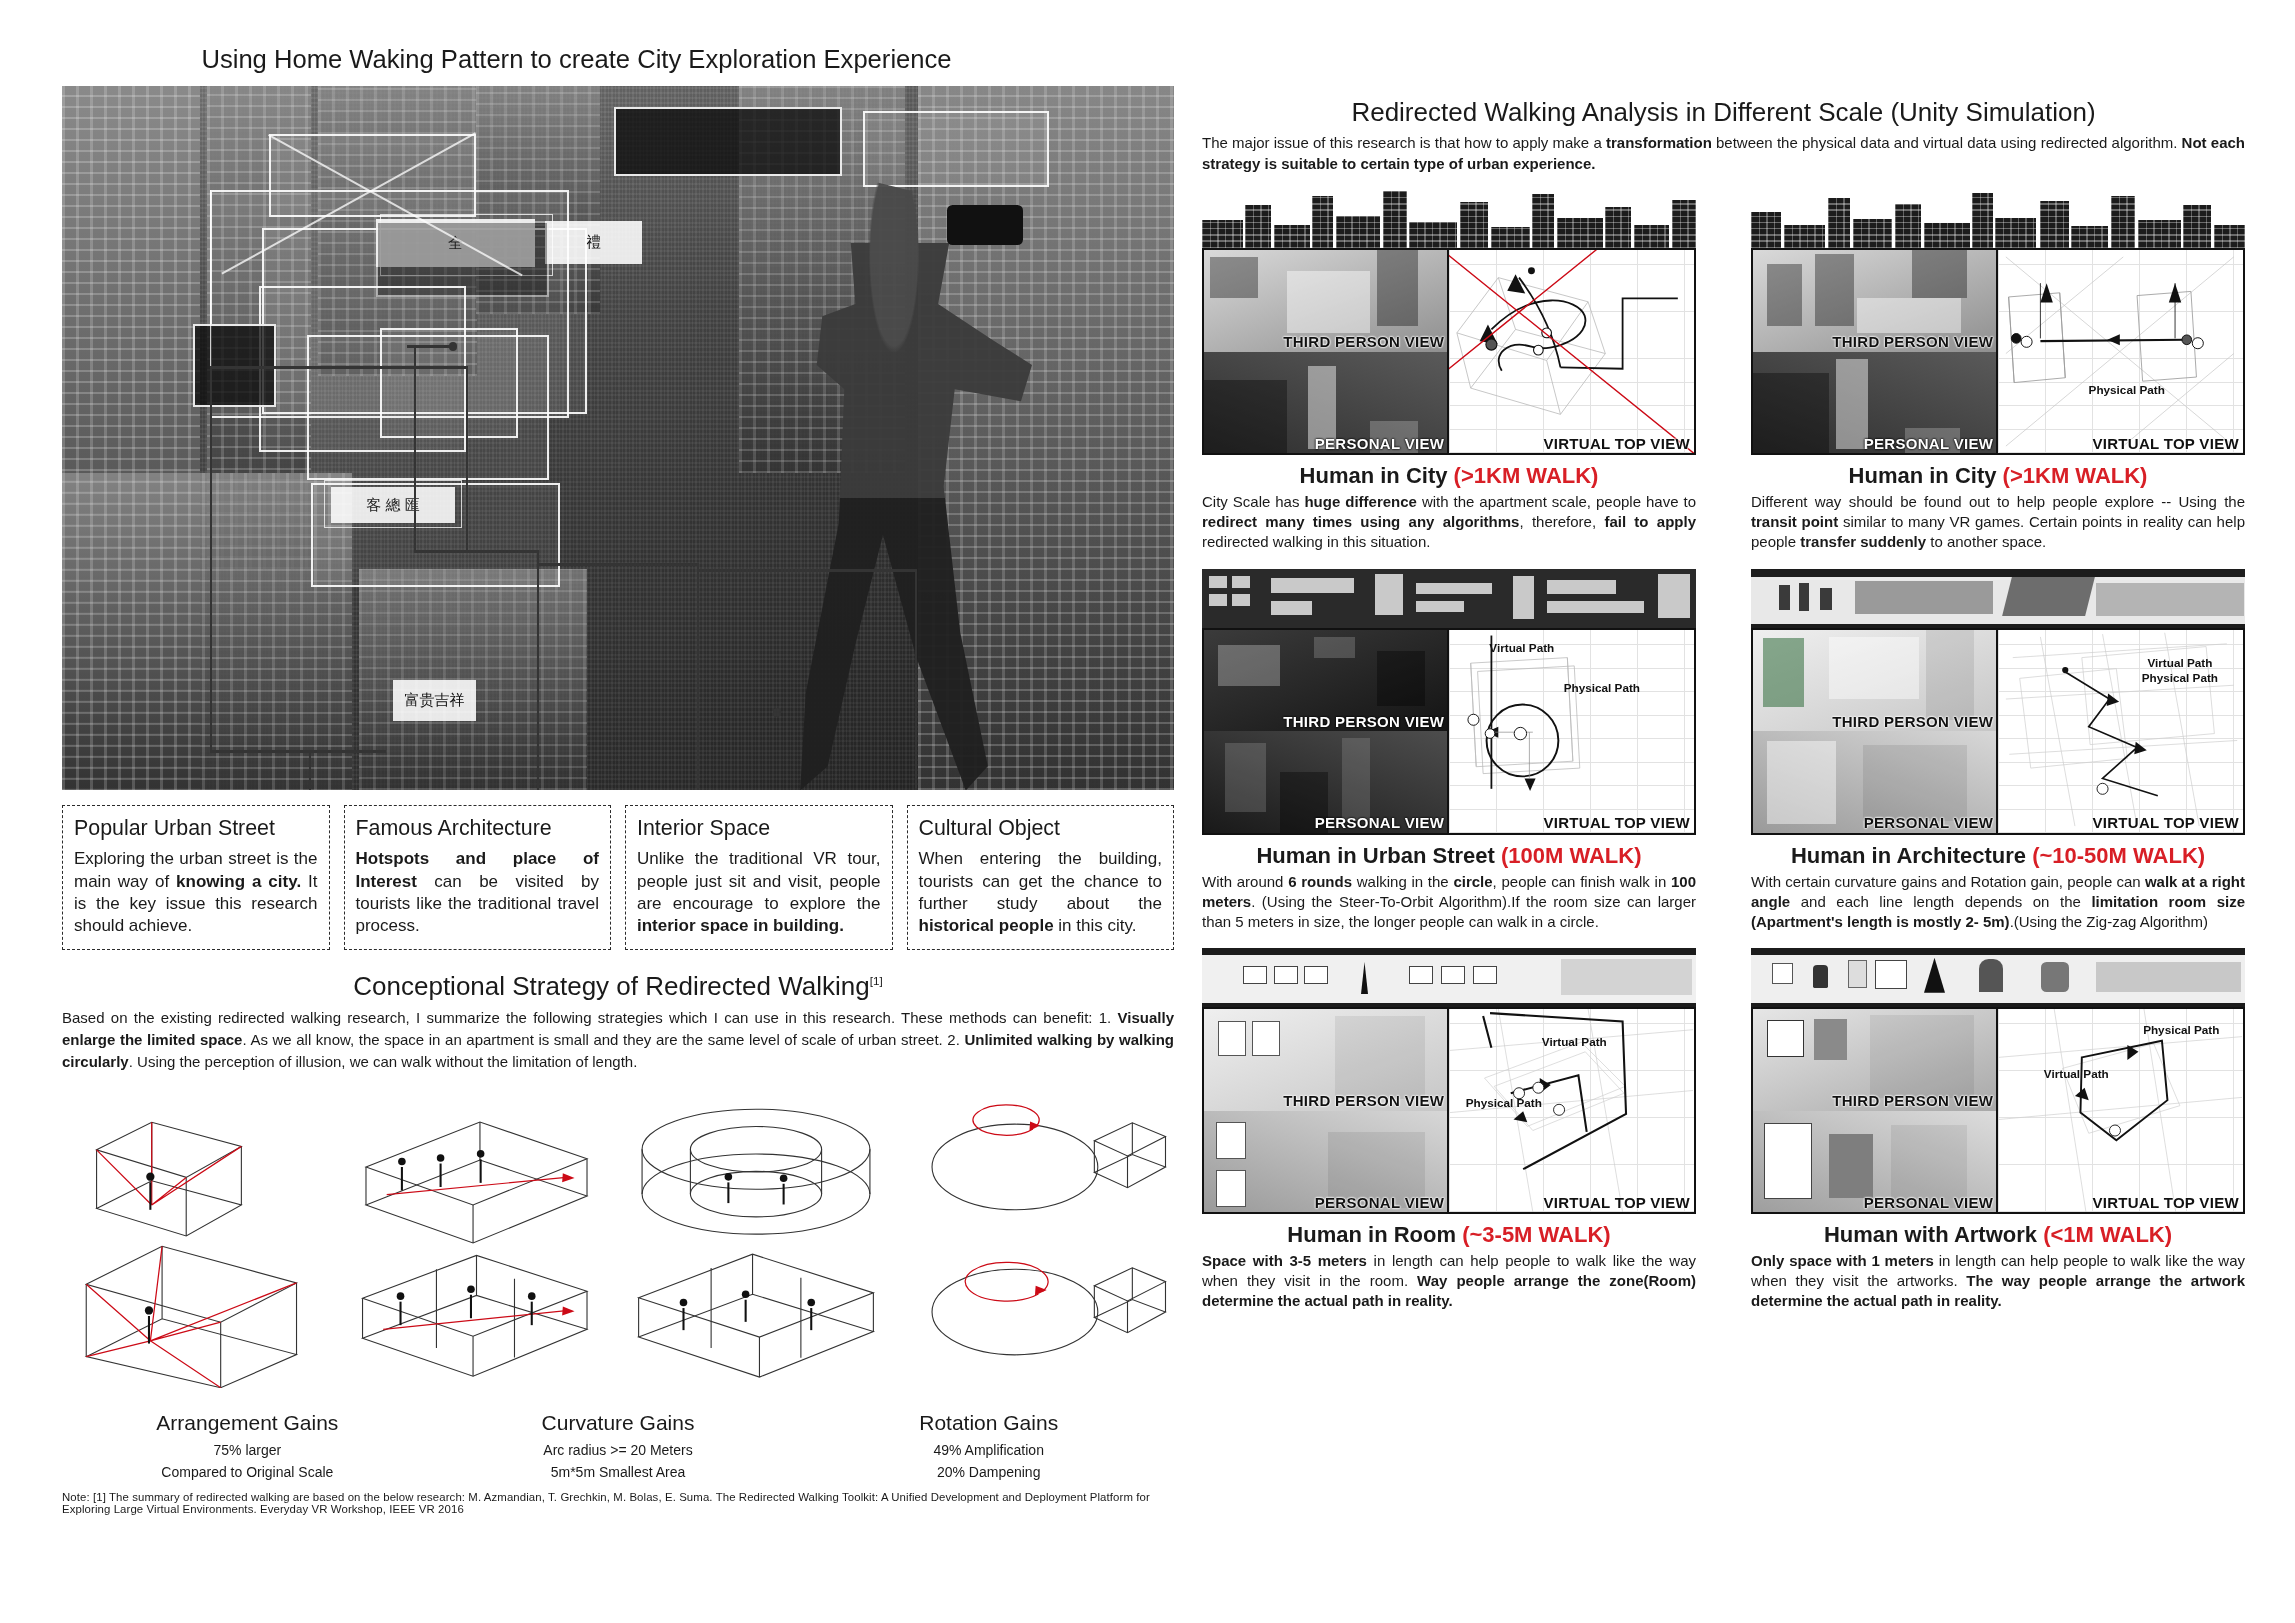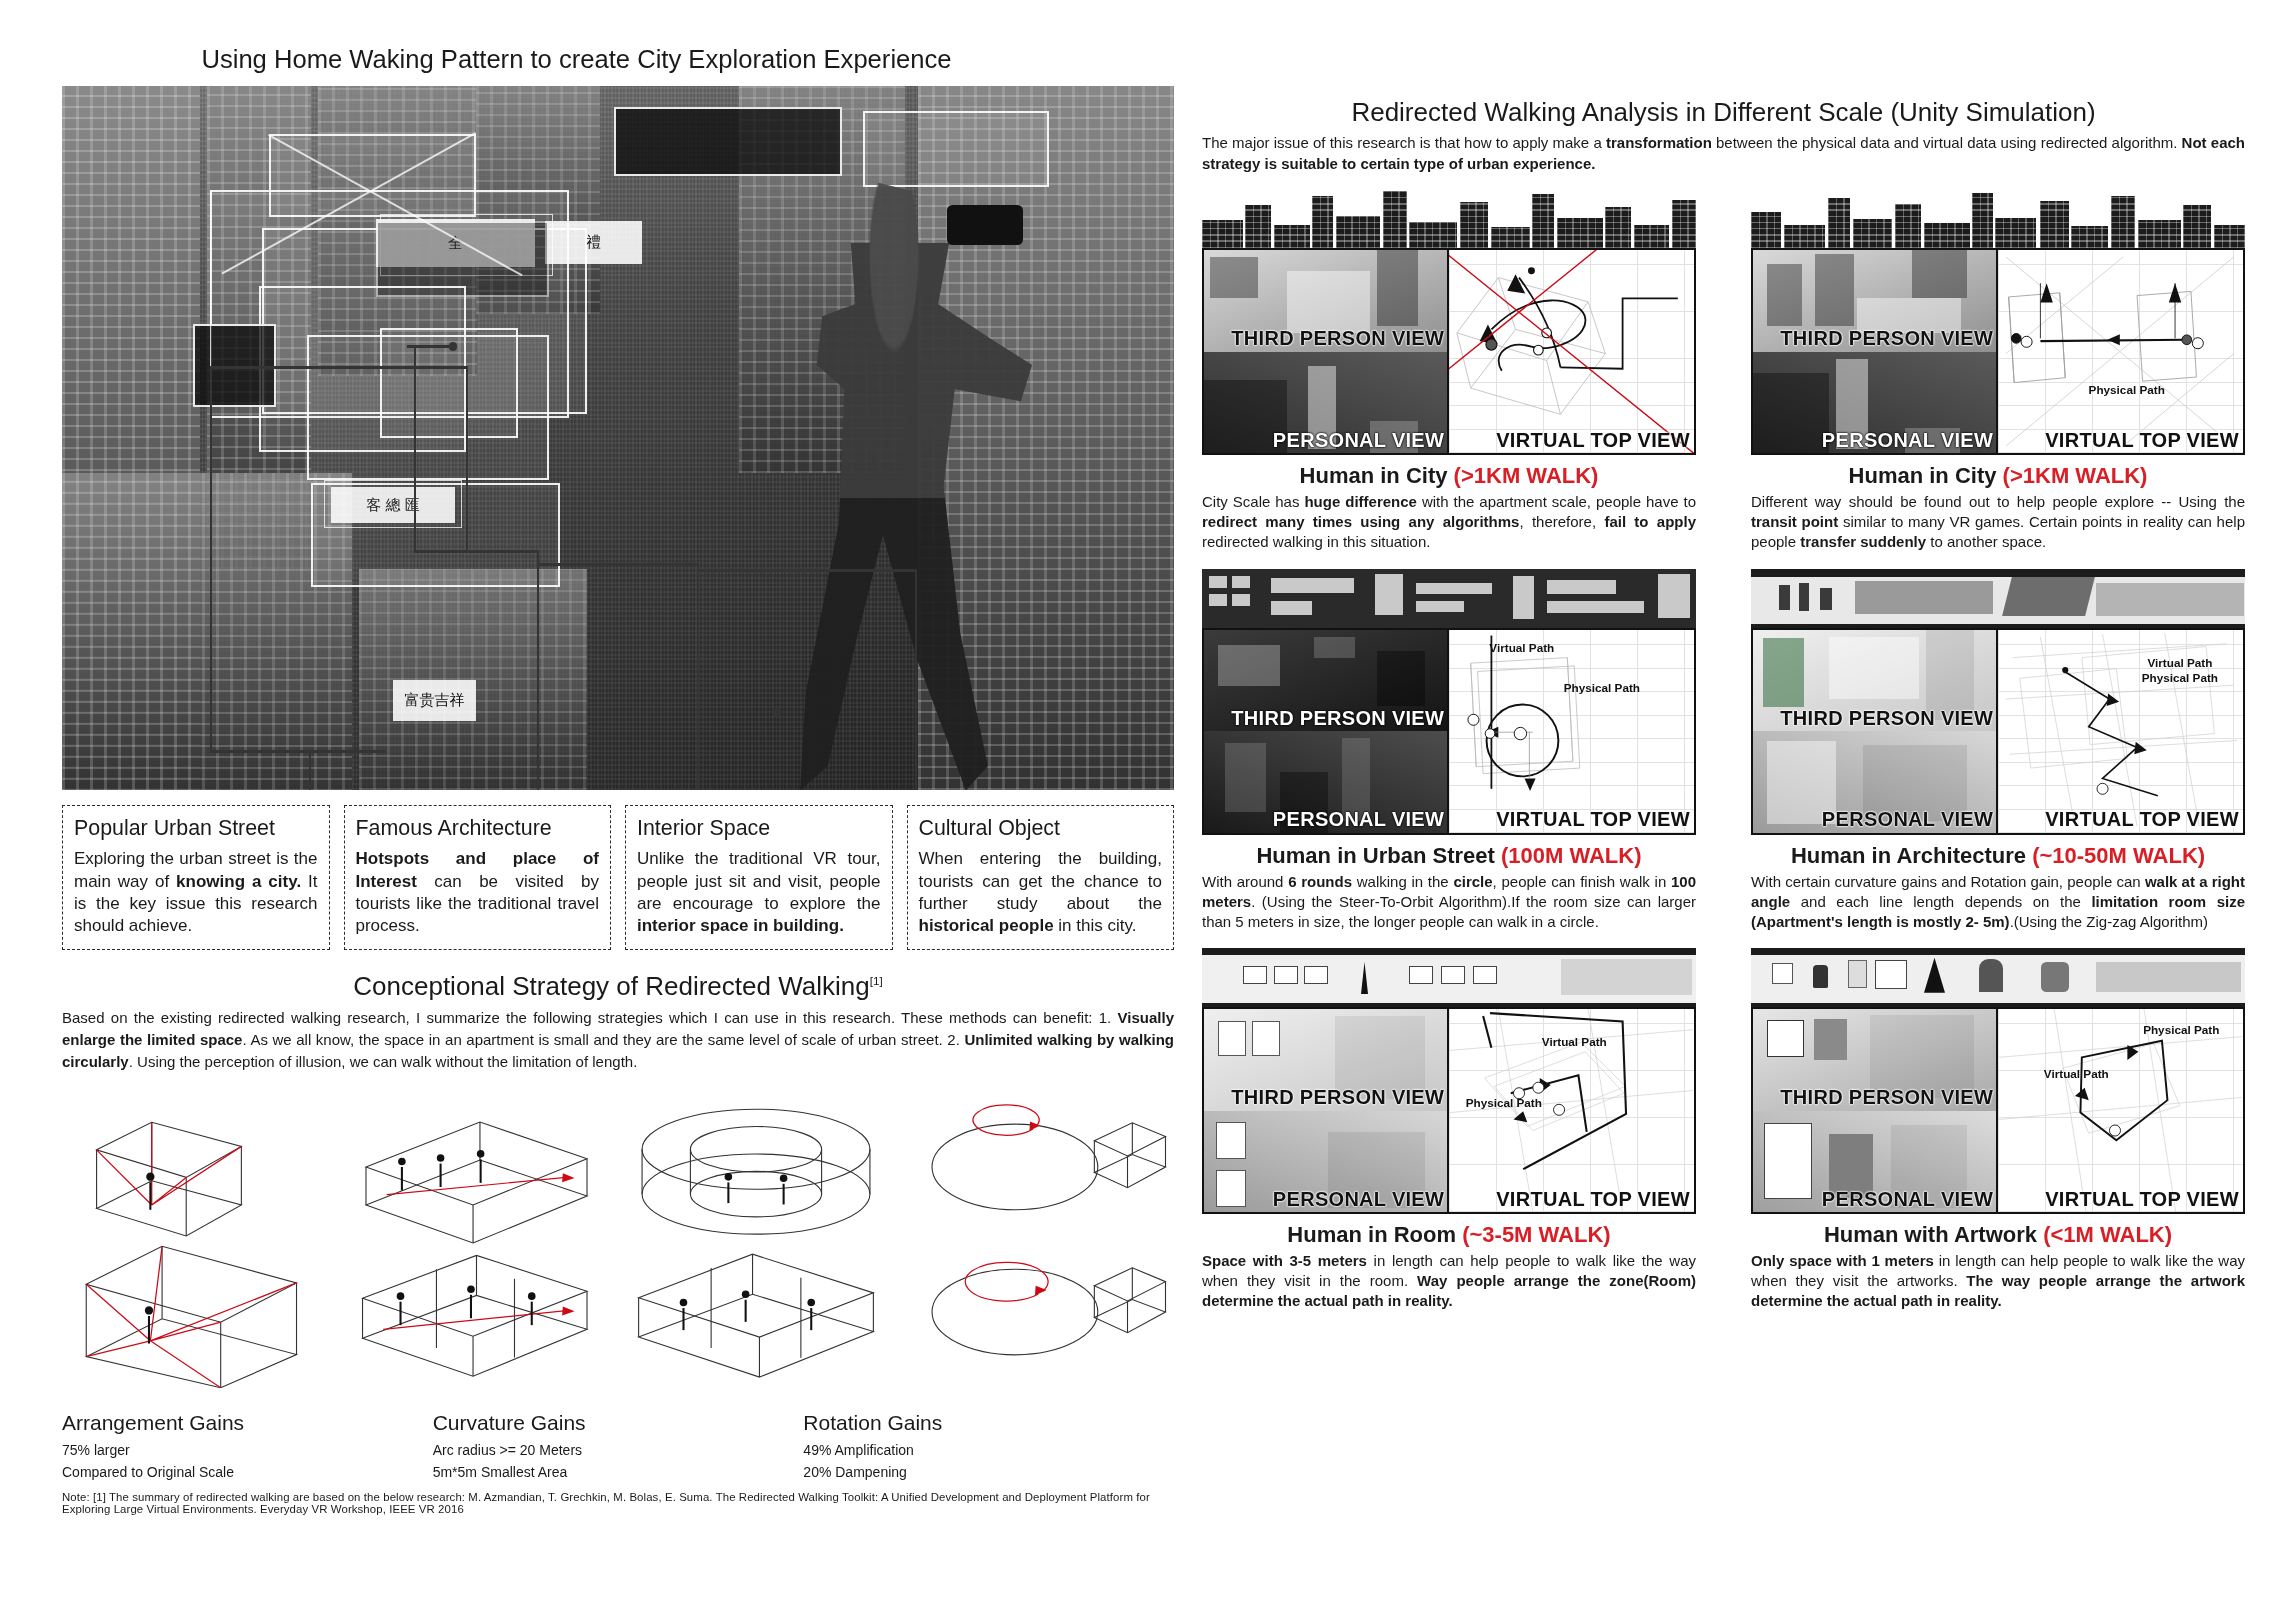--- a/index.html
+++ b/index.html
@@ -85,21 +85,21 @@
   .sec2-title .sup { font-size:11.7px; vertical-align:super; }
   .sec2-body { font-size:15px; line-height:1.45; text-align:justify; margin-top:5.5px;}
   .sec2-body b { font-weight:700; }
 
   
   .diagrams { position:relative; height:325px; margin-top:11px; }
   .dg { position:absolute; }
   .dg svg { display:block; }
 
   .gains { display:flex; margin-top:2.8px; }
-  .gain { flex:1; text-align:left; }
+  .gain { flex:1; text-align:center; }
   .gain-h { font-size:21px; font-weight:400; }
   .gain-l { font-size:14px; margin-top:6.2px; }
   .note { font-size:11.4px; margin-top:11px; letter-spacing:0.1px;}
 
   
   .right-col { position:absolute; left:1202px; top:97px; width:1043px; }
   .r-title { text-align:center; font-size:26px; font-weight:400; }
   .r-intro { font-size:15px; line-height:1.4; margin-top:4.1px; text-align:justify;}
   .r-intro b { font-weight:700; }
 
@@ -121,21 +121,21 @@
   .left-views { width:50%; display:flex; flex-direction:column; border-right:2.1px solid #111;}
   .vw { flex:1; position:relative; overflow:hidden; }
   .vw.third { background:linear-gradient(160deg,#d9d9d9,#8f8f8f); }
   .vw.third.room { background:linear-gradient(160deg,#efefef,#c6c6c6); }
   .vw.personal { background:linear-gradient(200deg,#5a5a5a,#2e2e2e); }
   .vw.personal.room { background:linear-gradient(200deg,#d7d7d7,#9a9a9a); }
   .vw .blk{position:absolute;background:rgba(0,0,0,.35);}
   .vw .lt{position:absolute;background:rgba(255,255,255,.45);}
   .vlabel {
     position:absolute; right:2.8px; bottom:1.4px;
-    font-size:20px; font-weight:700; letter-spacing:0.3px; color:#111;
+    font-size:15px; font-weight:700; letter-spacing:0.3px; color:#111;
     background:rgba(255,255,255,.0);
     text-shadow: 0 0 2.1px #fff, 0 0 2.1px #fff, 0 0 2.1px #fff;
     white-space:nowrap;
   }
   .vlabel.onDark { color:#fff; text-shadow:0 0 2.1px #000,0 0 2.1px #000; }
   .topview { width:50%; position:relative; background:#fff; overflow:hidden; }
   .grid-bg { position:absolute; inset:0;
     background-image:repeating-linear-gradient(0deg,#e2e2e2 0 0.7px,transparent 0.7px 23.5px),
                      repeating-linear-gradient(90deg,#e2e2e2 0 0.7px,transparent 0.7px 23.5px);}
 

